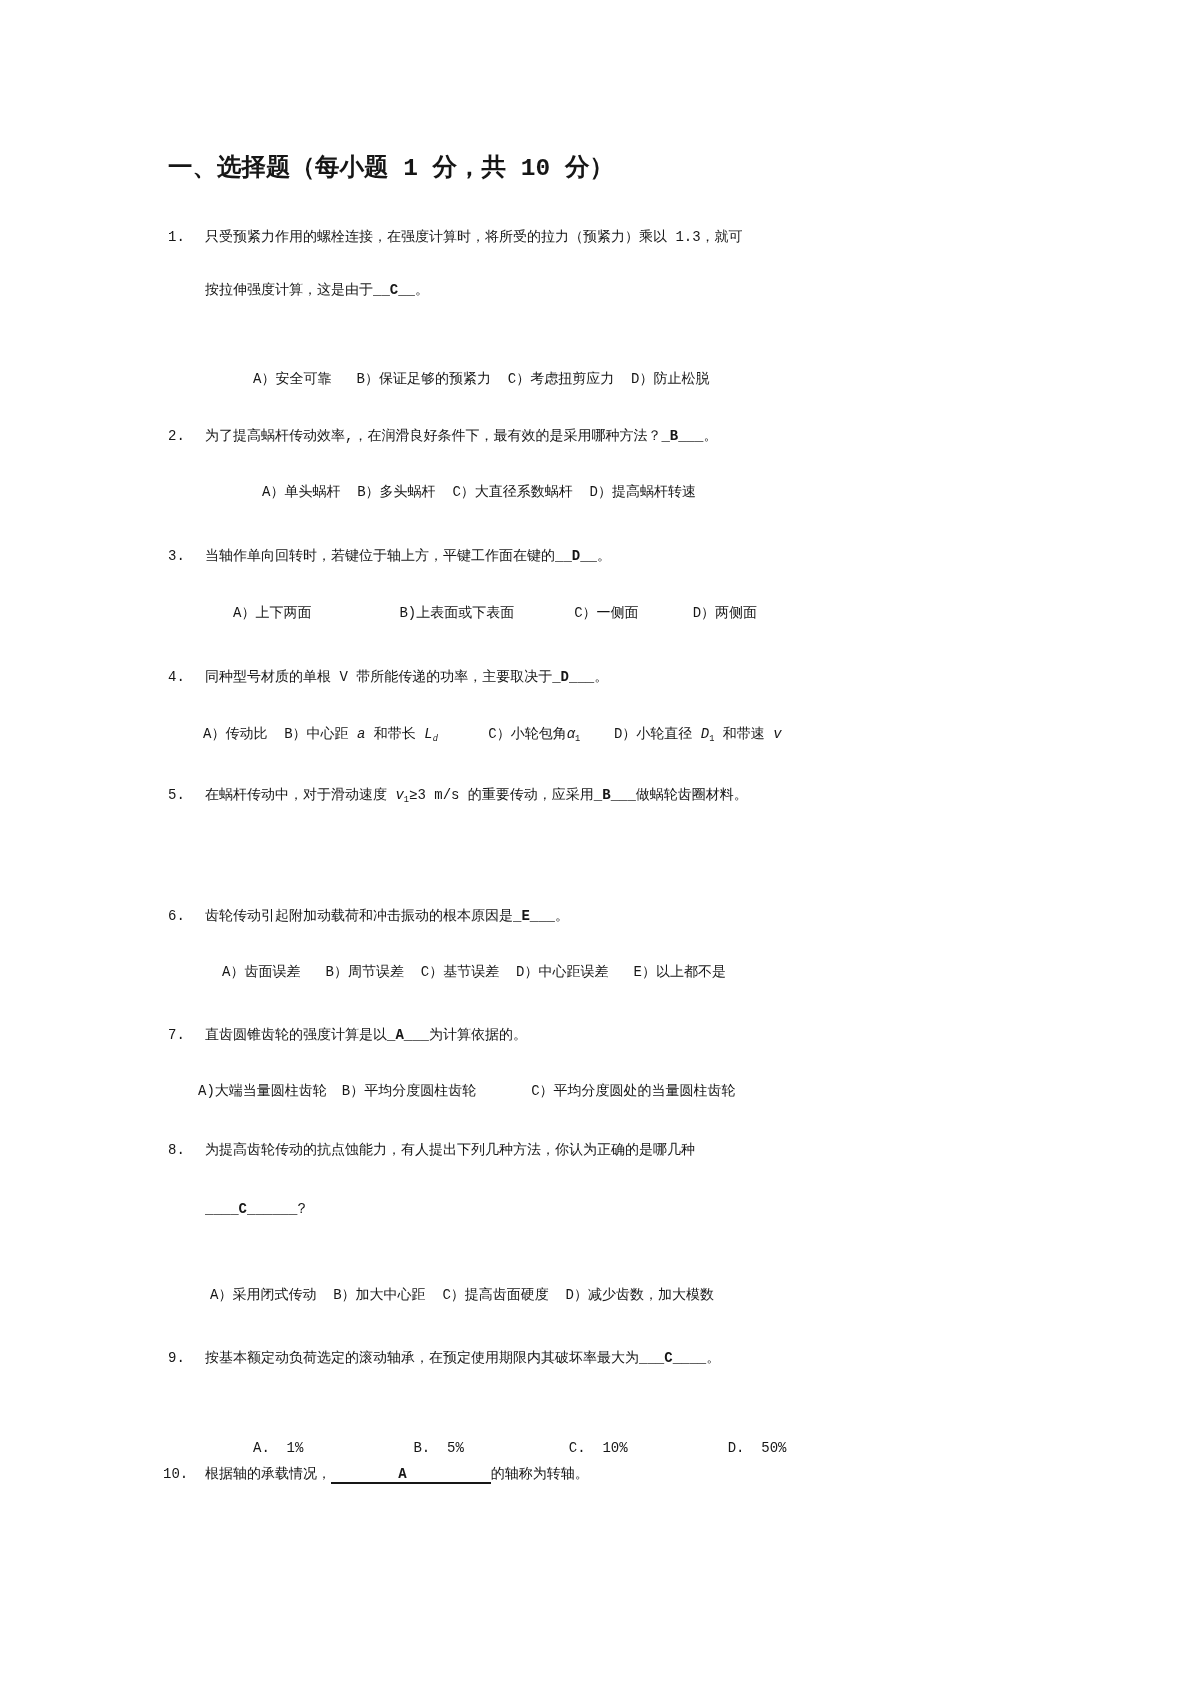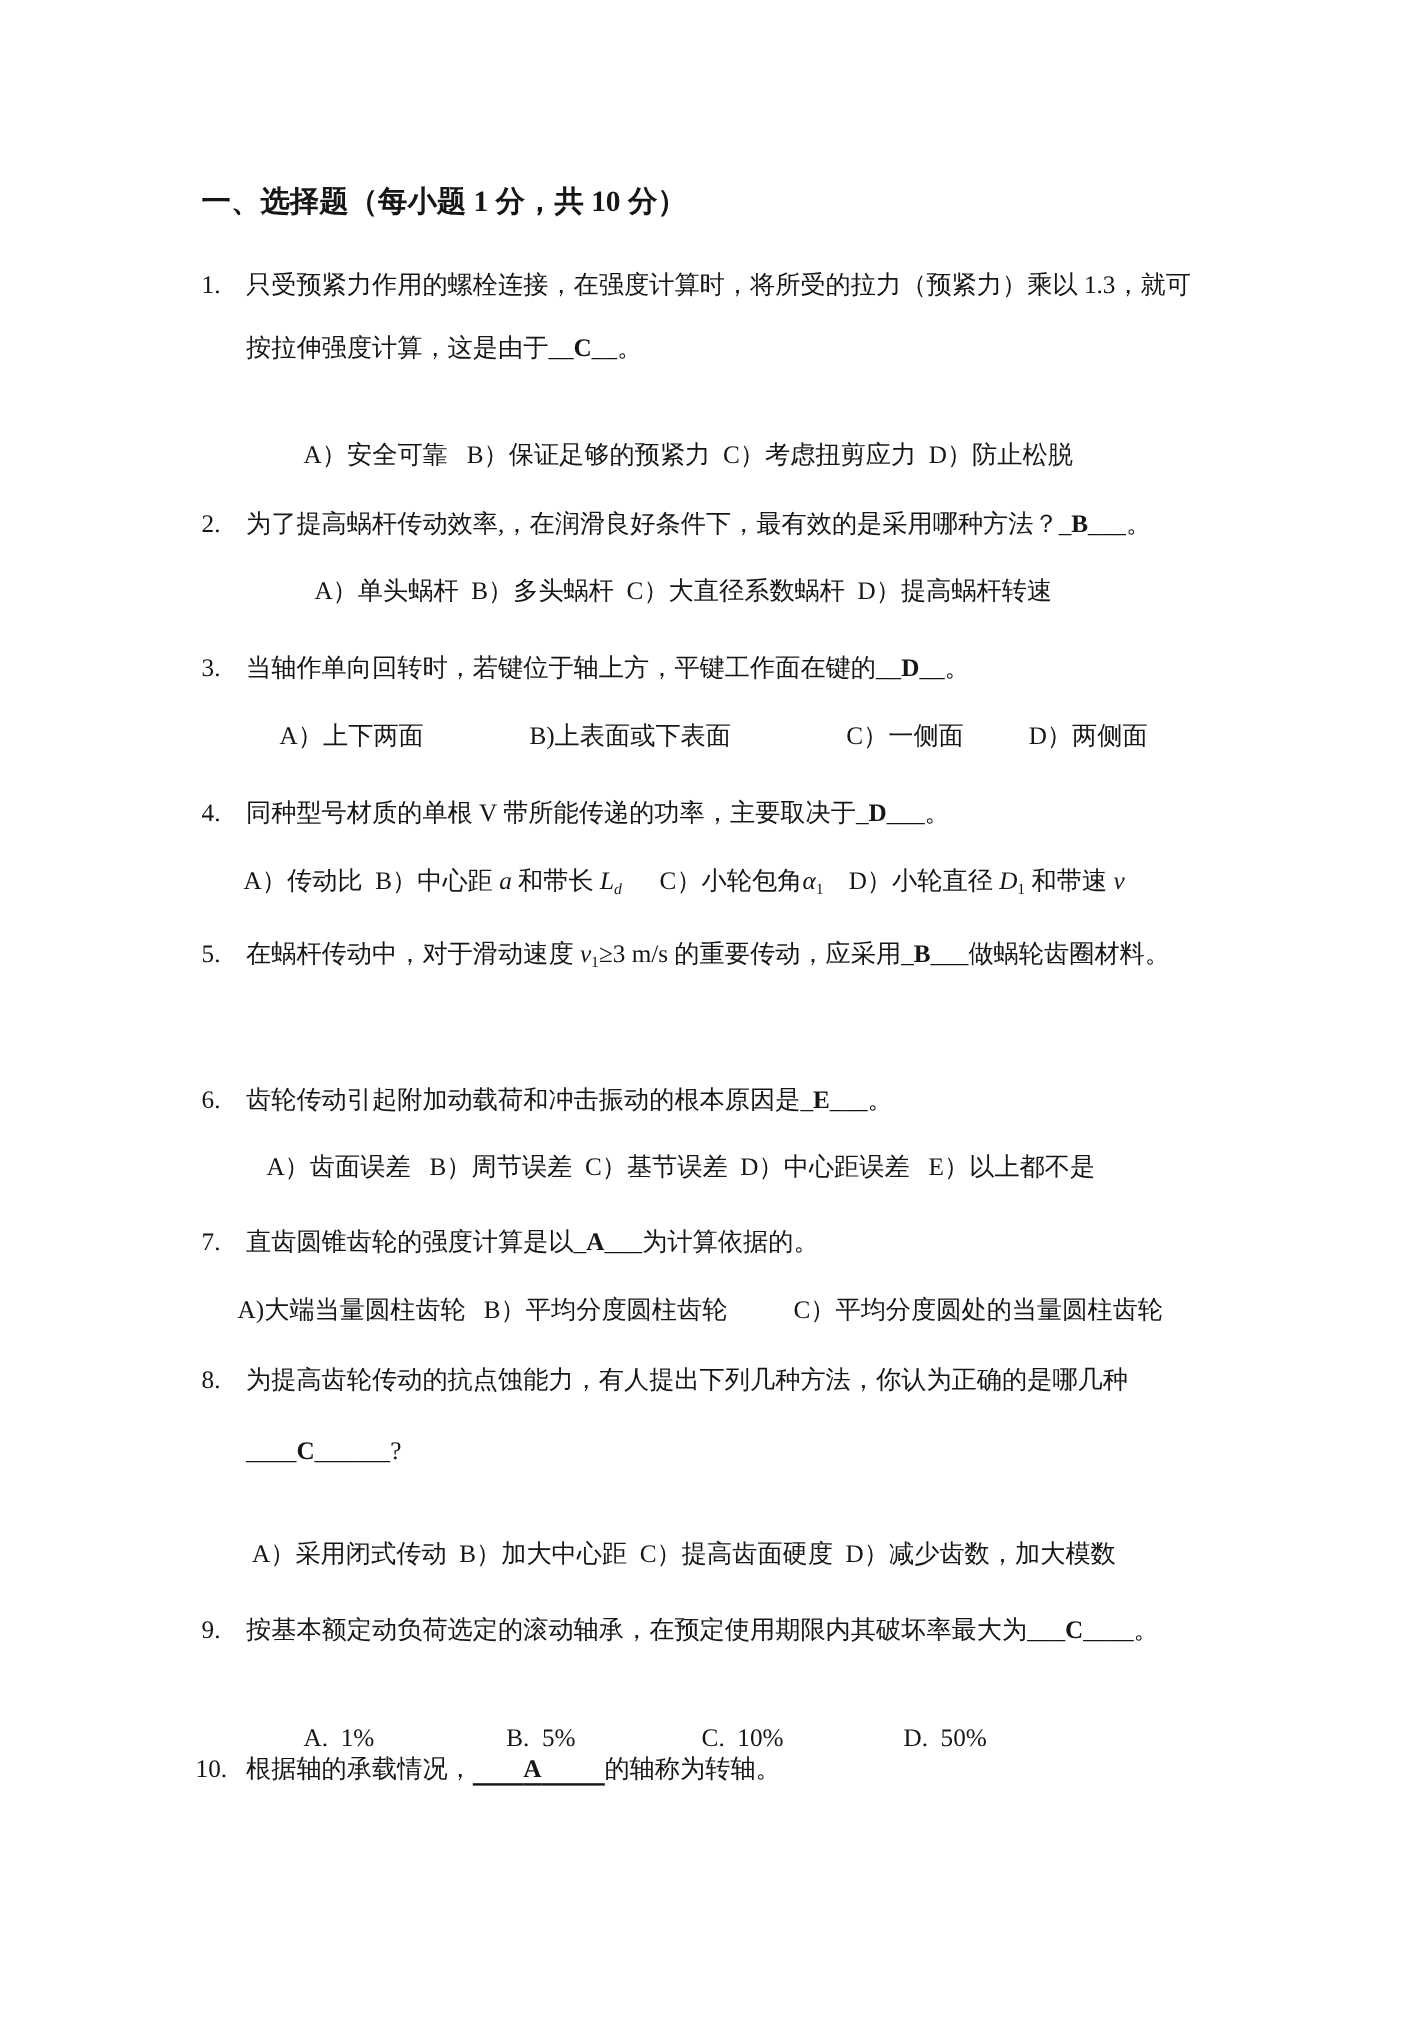--- a/index.html
+++ b/index.html
@@ -1,39 +1,39 @@
 <!DOCTYPE html>
 <html><head>
 <meta charset="utf-8">
 <style>
   html,body{margin:0;padding:0;background:#ffffff;}
   .page{
     position:relative;
     width:1189px;height:1683px;
     background:#ffffff;
-    font-family:Liberation Serif, serif;
+    font-family:Liberation Mono, monospace;
     color:#161616;
     overflow:hidden;
   }
   .line{
     position:absolute;
-    font-size:21px;
+    font-size:14px;
     line-height:32px;
     white-space:pre-wrap;
   }
   .title{font-weight:bold;font-size:24.5px;line-height:34px;}
   .num{display:inline-block;width:37px;}
   .num-wide{width:42px;}
   .b{font-weight:bold;}
   .i{font-style:italic;}
   .sub{font-size:0.62em;vertical-align:-0.3em;}
   .blank{border-bottom:2px solid #161616;}
   .opt-row{display:flex;flex-wrap:nowrap;justify-content:flex-end;}
   .m54{margin-left:54px;}
-  .m60{margin-left:96px;}
+  .m60{margin-left:60px;}
   .m88{margin-left:88px;}
   .m15{margin-left:15px;}
   .m55{margin-left:55px;}
   .m100{margin-left:100px;}
   .m105{margin-left:105px;}
   .m110{margin-left:110px;}
 </style>
 </head>
 <body>
 

